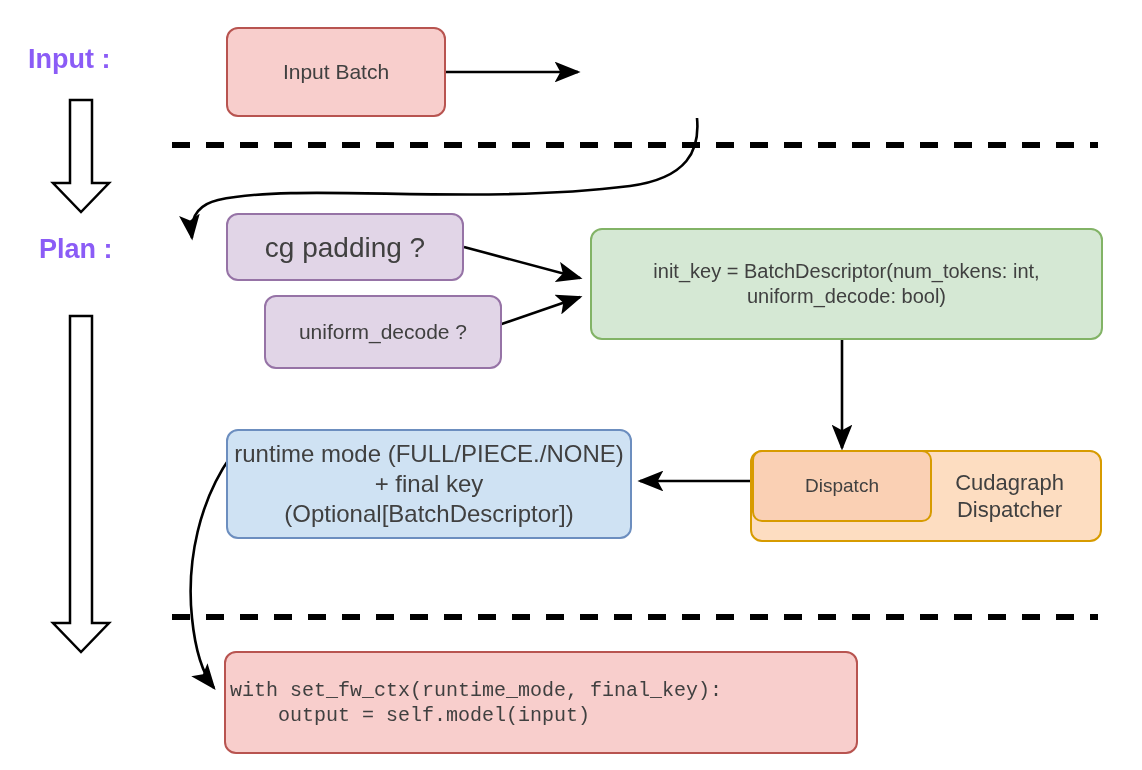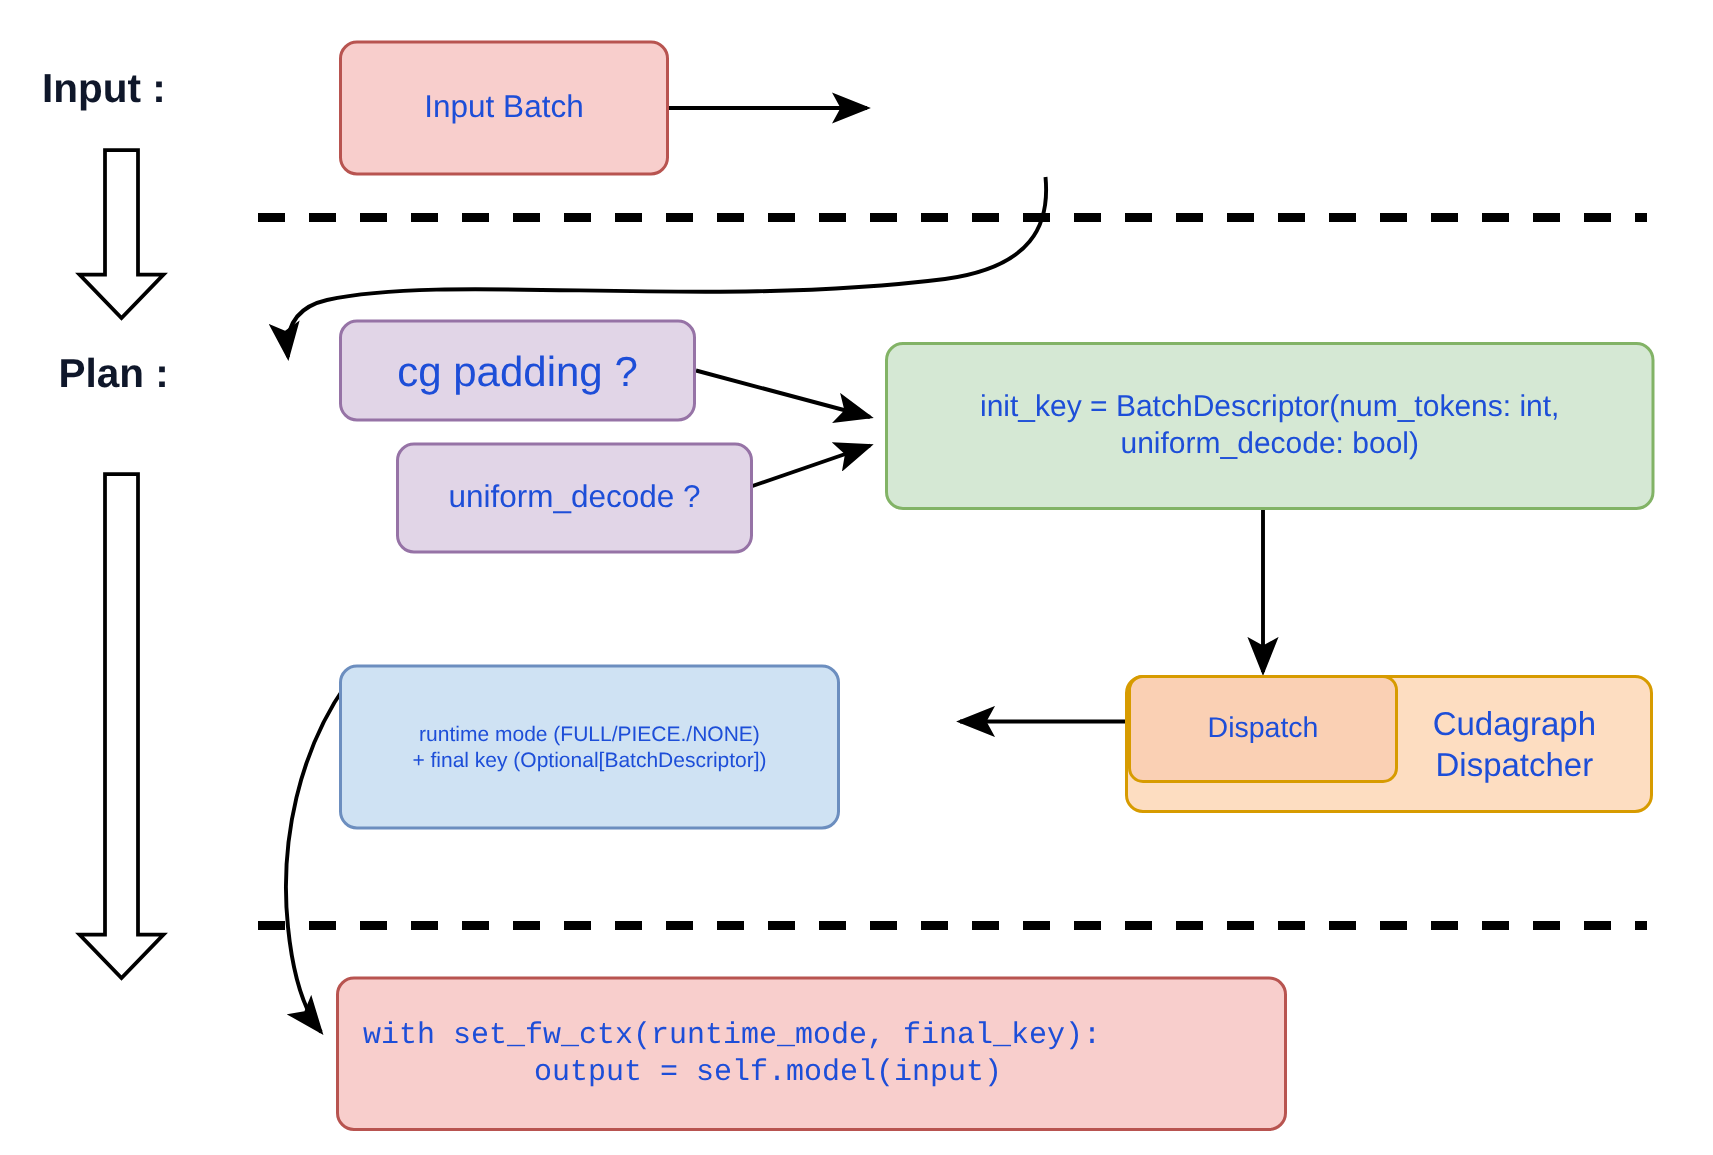--- a/index.html
+++ b/index.html
@@ -28,36 +28,36 @@
   .node {
     position: absolute;
     box-sizing: border-box;
     border-radius: 12px;
     border-width: 2px;
     border-style: solid;
     display: flex;
     align-items: center;
     justify-content: center;
     text-align: center;
-    color: #1d4ed8;
+    color: #404040;
     line-height: 1.25;
     white-space: pre-line;
   }
   .stage-label {
     position: absolute;
     font-weight: bold;
-    color: #0f172a;
+    color: #8b5cf6;
     white-space: nowrap;
   }
   .code-node {
     font-family: "Liberation Mono", "DejaVu Sans Mono", monospace;
     justify-content: flex-start;
-    text-align: center;
+    text-align: left;
     white-space: pre;
-    padding-left: 16px;
+    padding-left: 4px;
   }
 </style>
 </head>
 <body>
 
 <div id="canvas">
 
   <svg class="svg-layer" viewBox="0 0 1142 770">
     <defs>
       <marker id="arrowhead" markerWidth="10" markerHeight="8" refX="9" refY="4" orient="auto" markerUnits="strokeWidth">
@@ -97,19 +97,19 @@
   <div class="node" style="left:226px; top:295px; width:238px; height:74px; background:#e1d5e7; border-color:#9673a6; font-size:21px;margin-left:38px;">uniform_decode ?</div>
 
   <div class="node" style="left:590px; top:228px; width:513px; height:112px; background:#d5e8d4; border-color:#82b366; font-size:20px;">init_key = BatchDescriptor(num_tokens: int,
 uniform_decode: bool)</div>
 
   <div class="node" style="left:750px; top:450px; width:352px; height:92px; background:#fdddc1; border-color:#d79b00; font-size:22px; justify-content:flex-end; padding-right:36px;">Cudagraph
 Dispatcher</div>
 
   <div class="node" style="left:752px; top:450px; width:180px; height:72px; background:#fad0b4; border-color:#d79b00; font-size:19px; border-radius:10px;">Dispatch</div>
 
-  <div class="node" style="left:226px; top:443px; width:334px; height:110px; background:#cfe2f3; border-color:#6c8ebf; font-size:14px;">runtime mode (FULL/PIECE./NONE)
+  <div class="node" style="left:226px; top:429px; width:406px; height:110px; background:#cfe2f3; border-color:#6c8ebf; font-size:24px;">runtime mode (FULL/PIECE./NONE)
 + final key (Optional[BatchDescriptor])</div>
 
   <div class="node code-node" style="left:224px; top:651px; width:634px; height:103px; background:#f8cecc; border-color:#b85450; font-size:20px;">with set_fw_ctx(runtime_mode, final_key):
     output = self.model(input)</div>
 
 </div>
 
 </body></html>

